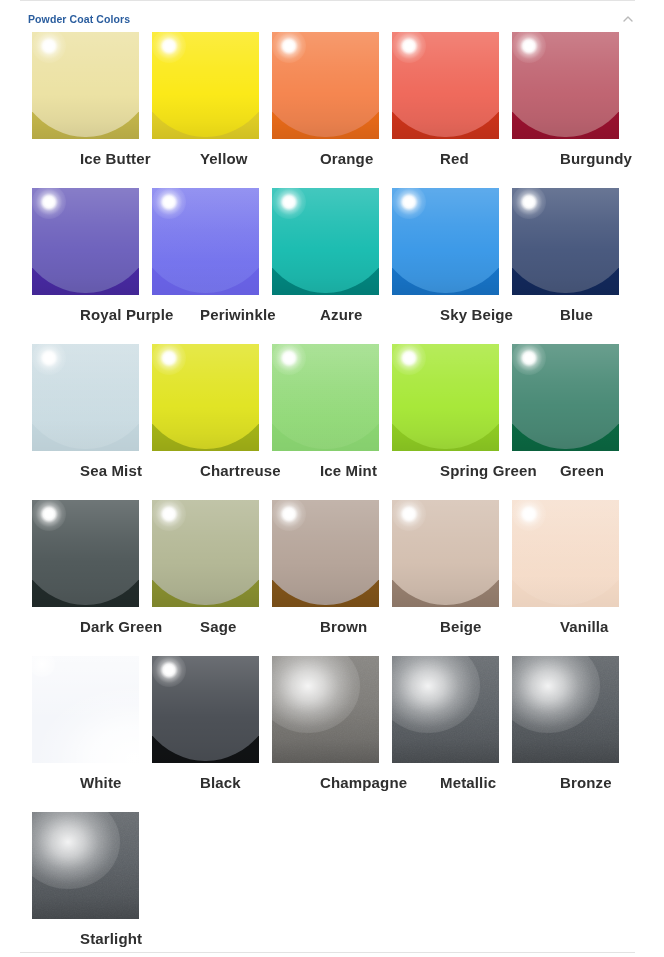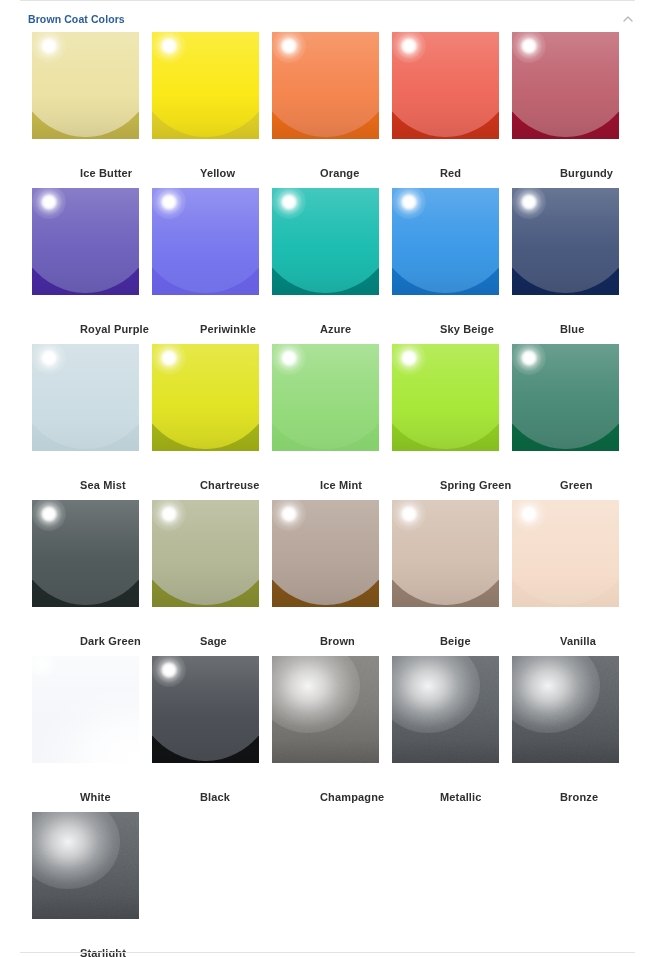--- a/index.html
+++ b/index.html
@@ -170,22 +170,22 @@
   .chip.flat .wash { opacity: .35; }
   .chip.flat .sheen {
     background: linear-gradient(to bottom,
       rgba(255,255,255,0.22) 0%,
       rgba(255,255,255,0.08) 40%,
       rgba(255,255,255,0.00) 70%,
       rgba(0,0,0,0.035) 100%);
   }
 
   .swatch-label {
-    margin-top: 28px;
-    font-size: 11px;
+    margin-top: 14px;
+    font-size: 15px;
     font-weight: bold;
     color: #2f2f2f;
     letter-spacing: .15px;
     white-space: nowrap;
     line-height: 12px;
     padding-left: 48px;
   }
 
   
   .panel-footer-rule {
@@ -196,21 +196,21 @@
     height: 1px;
     background: #e3e3e3;
   }
 </style>
 </head>
 <body>
 
 <div class="panel">
 
   <div class="panel-header">
-    <div class="panel-title" style="color: rgb(42, 93, 158);">Brown Coat Colors</div>
+    <div class="panel-title" style="color: rgb(42, 93, 158);">Powder Coat Colors</div>
     <div class="chevron">
       <svg width="18" height="18" viewBox="0 0 18 18" aria-hidden="true">
         <path d="M5 11 L9 7 L13 11" fill="none" stroke="#b9b9b9" stroke-width="1.4" stroke-linecap="round" stroke-linejoin="round"></path>
       </svg>
     </div>
   </div>
 
   <div class="swatch-grid" id="swatch-grid">
       <div class="swatch-cell">
         <div class="chip">

